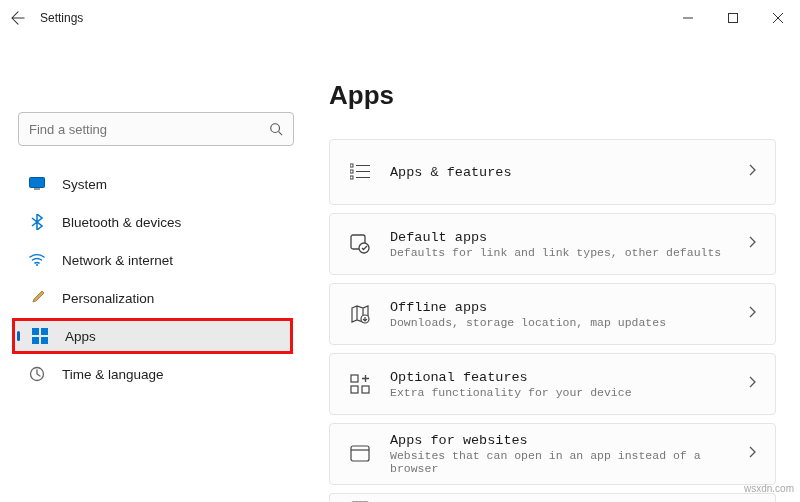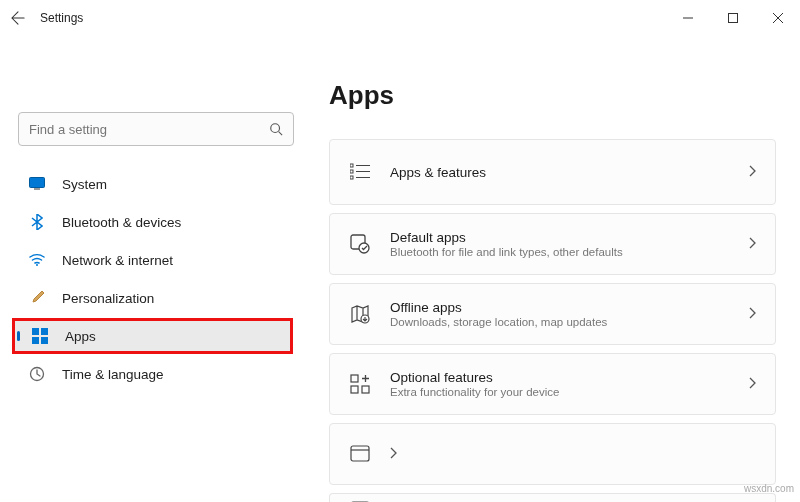--- a/index.html
+++ b/index.html
@@ -17,21 +17,21 @@
 .nav { display: flex; flex-direction: column; gap: 2px; margin-top: 6px; }
 .nav-item { display: flex; align-items: center; height: 36px; padding-left: 16px; border-radius: 4px; font-size: 13.5px; color: #222; position: relative; }
 .nav-item .gap { width: 16px; }
 .nav-item.active { background: #eaeaea; }
 .nav-item.active::before { content: ""; position: absolute; left: 2px; top: 10px; bottom: 10px; width: 3px; background: #0067c0; border-radius: 2px; }
 .nav-icon { width: 18px; height: 18px; display: flex; align-items: center; justify-content: center; }
 .highlight-red { border: 3px solid #e11; }
 .content { flex: 1; padding: 24px 24px 0 24px; overflow: hidden; }
 .page-title { font-size: 26px; font-weight: 600; margin-bottom: 28px; margin-top: 20px; }
 .cards { display: flex; flex-direction: column; gap: 8px; }
-.card { border: 1px solid #e5e5e5; border-radius: 4px; height: 62px; display: flex; align-items: center; padding: 0 18px; background: #fcfcfc; }
+.card { border: 1px solid #e5e5e5; border-radius: 4px; height: 62px; display: flex; align-items: center; padding: 0 18px; background: #fcfcfc; font-family: Liberation Mono, monospace; }
 .card-icon { width: 24px; height: 24px; display: flex; align-items: center; justify-content: center; margin-right: 18px; color: #444; }
 .card-text { flex: 1; display: flex; flex-direction: column; justify-content: center; }
 .card-title { font-size: 13.5px; color: #1b1b1b; }
 .card-sub { font-size: 11.5px; color: #777; margin-top: 1px; }
 .chevron { color: #555; }
 .card.cut { height: 30px; overflow: hidden; border-bottom: none; border-bottom-left-radius: 0; border-bottom-right-radius: 0; }
 .watermark { position: absolute; right: 6px; bottom: 8px; font-size: 10px; color: #aaa; }
 </style>
 </head>
 <body>
@@ -163,21 +163,21 @@
       <div class="card">
         <div class="card-icon">
             <svg width="20" height="20" viewBox="0 0 20 20">
               <rect x="1" y="1" width="14" height="14" rx="2" stroke="#444" fill="none" stroke-width="1.3"></rect>
               <circle cx="14" cy="14" r="5" fill="#fff" stroke="#444" stroke-width="1.3"></circle>
               <path d="M12 14l1.5 1.5L17 12" stroke="#444" fill="none" stroke-width="1.3"></path>
             </svg>
           </div>
         <div class="card-text">
             <div class="card-title">Default apps</div>
-            <div class="card-sub">Bluetooth for file and link types, other defaults</div>
+            <div class="card-sub">Defaults for link and link types, other defaults</div>
           </div>
         <div class="chevron"><svg width="8" height="12">
               <path d="M1 1l5 5-5 5" stroke="#555" fill="none" stroke-width="1.3"></path>
             </svg></div>
       </div>
 
       <div class="card">
         <div class="card-icon">
             <svg width="20" height="20" viewBox="0 0 20 20">
               <path d="M2 4l5-2 6 2 5-2v14l-5 2-6-2-5 2z M7 2v14 M13 4v14" stroke="#444" fill="none" stroke-width="1.2"></path>
@@ -212,20 +212,24 @@
             </svg></div>
       </div>
 
       <div class="card">
         <div class="card-icon">
             <svg width="20" height="18" viewBox="0 0 20 18">
               <rect x="1" y="1" width="18" height="15" rx="2" stroke="#444" fill="none" stroke-width="1.2"></rect>
               <line x1="1" y1="5" x2="19" y2="5" stroke="#444" stroke-width="1.2"></line>
             </svg>
           </div>
+        <div class="card-text">
+            <div class="card-title">Apps for websites</div>
+            <div class="card-sub">Websites that can open in an app instead of a browser</div>
+          </div>
         <div class="chevron"><svg width="8" height="12">
               <path d="M1 1l5 5-5 5" stroke="#555" fill="none" stroke-width="1.3"></path>
             </svg></div>
       </div>
 
       <div class="card cut">
         <div class="card-icon">
             <svg width="20" height="16" viewBox="0 0 20 16">
               <rect x="1" y="1" width="18" height="14" rx="2" stroke="#444" fill="none" stroke-width="1.2"></rect>
               <path d="M8 5v6l5-3z" fill="#444"></path>

